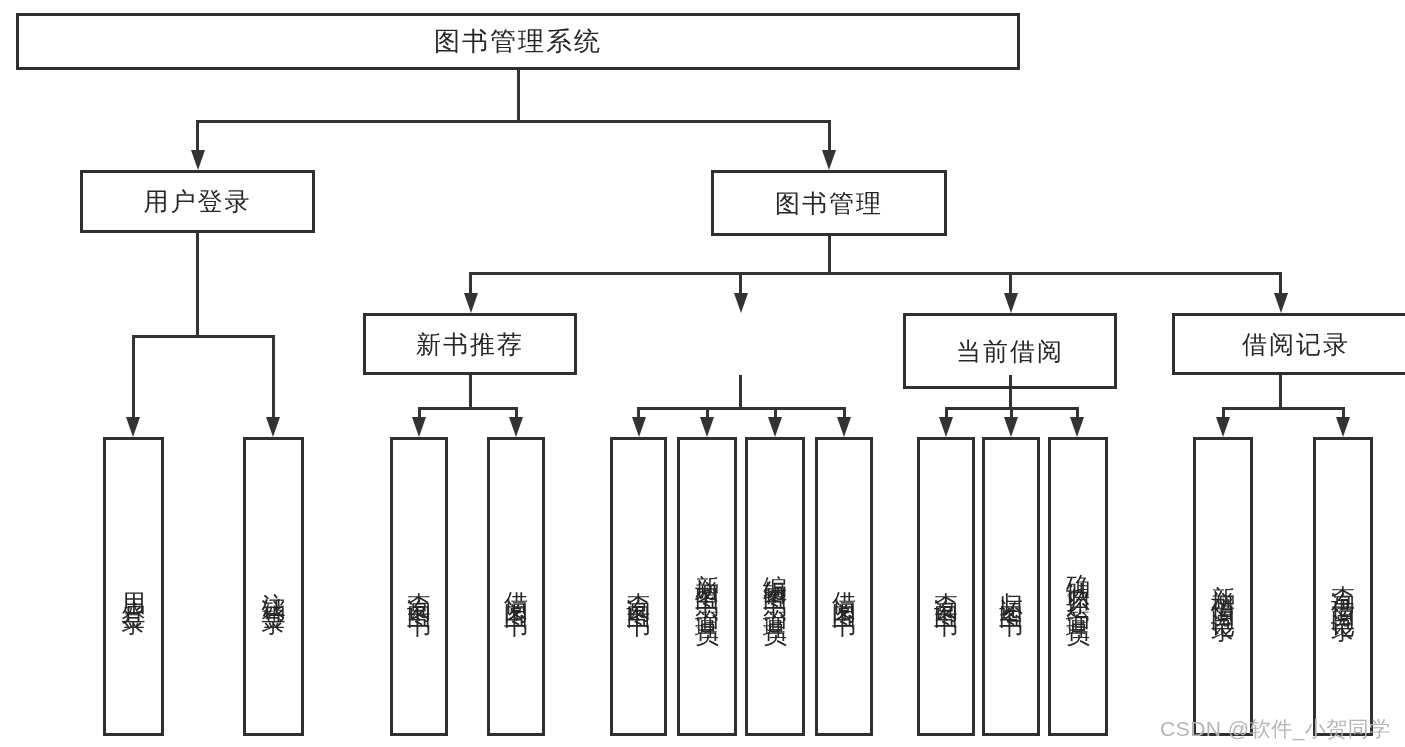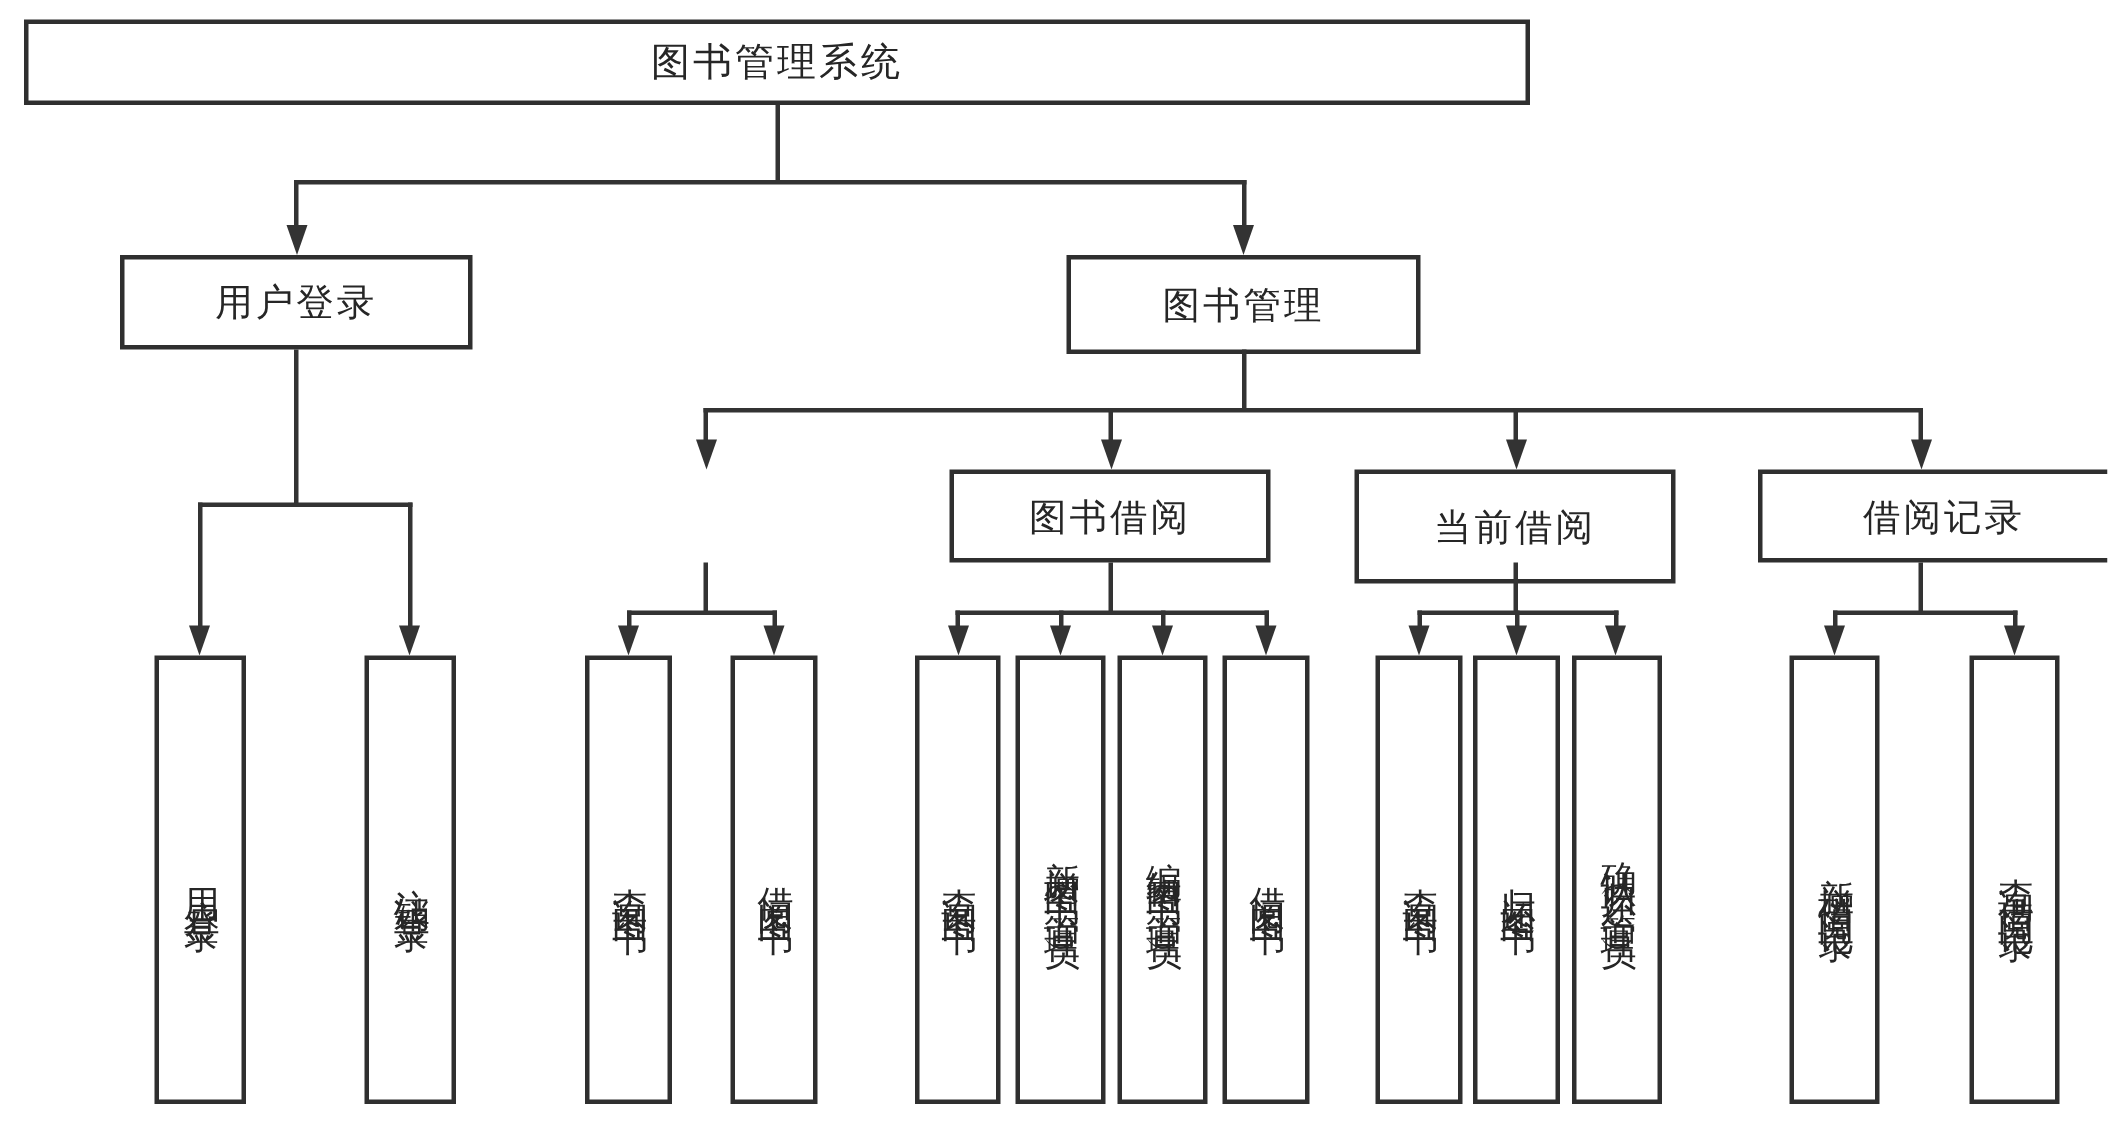--- a/index.html
+++ b/index.html
@@ -61,22 +61,22 @@
   <div class="hl" style="left:469px;top:272px;width:813px"></div>
   <div class="vl" style="left:469px;top:272px;height:23px"></div>
   <div class="ar" style="left:463.5px;top:293px"></div>
   <div class="vl" style="left:739px;top:272px;height:23px"></div>
   <div class="ar" style="left:733.5px;top:293px"></div>
   <div class="vl" style="left:1009px;top:272px;height:23px"></div>
   <div class="ar" style="left:1003.5px;top:293px"></div>
   <div class="vl" style="left:1279px;top:272px;height:23px"></div>
   <div class="ar" style="left:1273.5px;top:293px"></div>
 
-  <div class="box" style="left:633px;top:313px;width:214px;height:62px">
-    <span class="hlabel">图书借阅</span>
+  <div class="box" style="left:363px;top:313px;width:214px;height:62px">
+    <span class="hlabel">新书推荐</span>
   </div>
   <div class="box" style="left:903px;top:313px;width:214px;height:76px">
     <span class="hlabel">当前借阅</span>
   </div>
   <div class="box" style="left:1172px;top:313px;width:248px;height:62px">
     <span class="hlabel">借阅记录</span>
   </div>
 
   <div class="vl" style="left:469px;top:375px;height:33px"></div>
   <div class="hl" style="left:417.5px;top:407px;width:100px"></div>
@@ -149,13 +149,14 @@
     <span class="vlabel">确认归还（管理员）</span>
   </div>
 
   <div class="box vbox" style="left:1193px;top:437px;width:60px;height:299px">
     <span class="vlabel">新增借阅记录</span>
   </div>
   <div class="box vbox" style="left:1313px;top:437px;width:60px;height:299px">
     <span class="vlabel">查询借阅记录</span>
   </div>
 
+  <div class="watermark">CSDN @软件_小贺同学</div>
 </div>
 
 </body></html>

